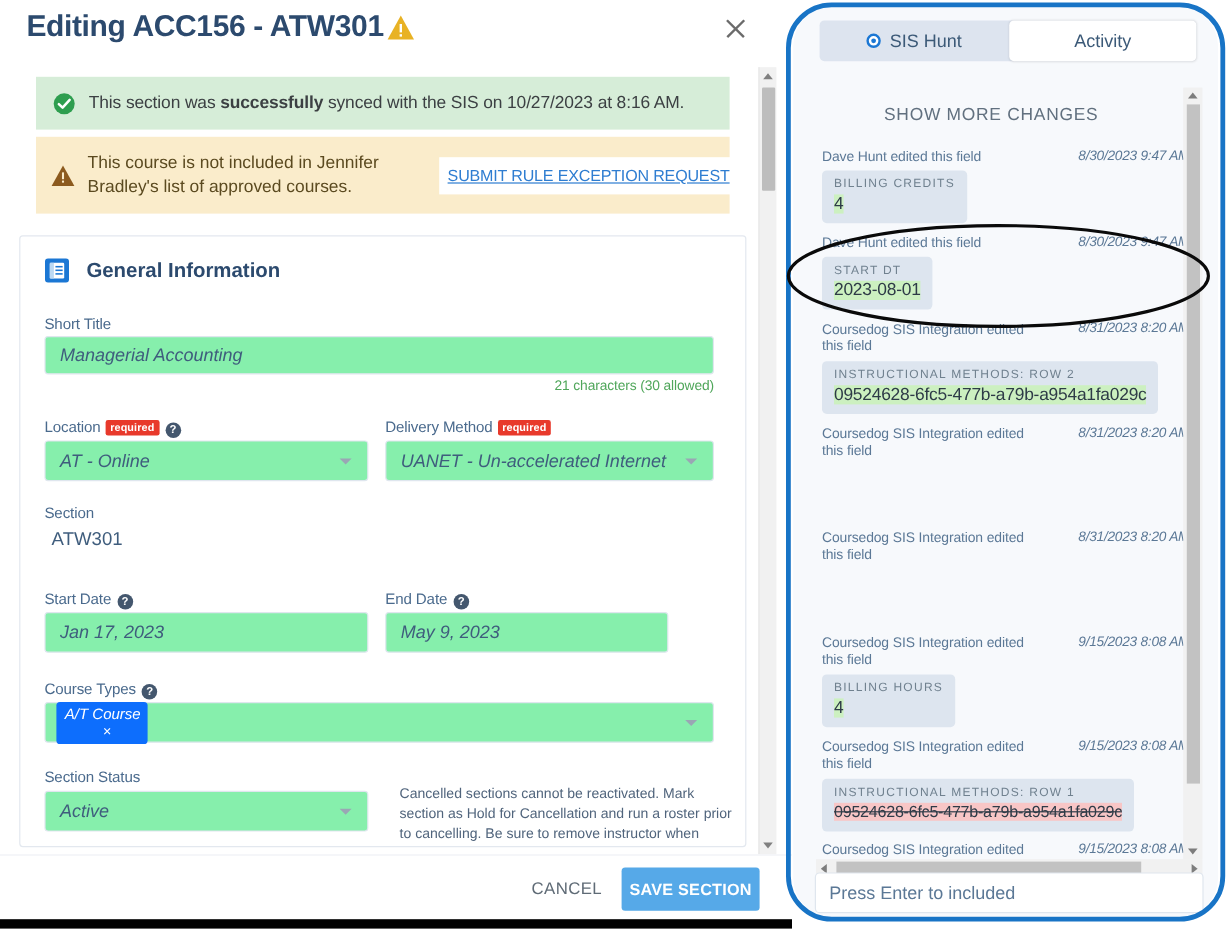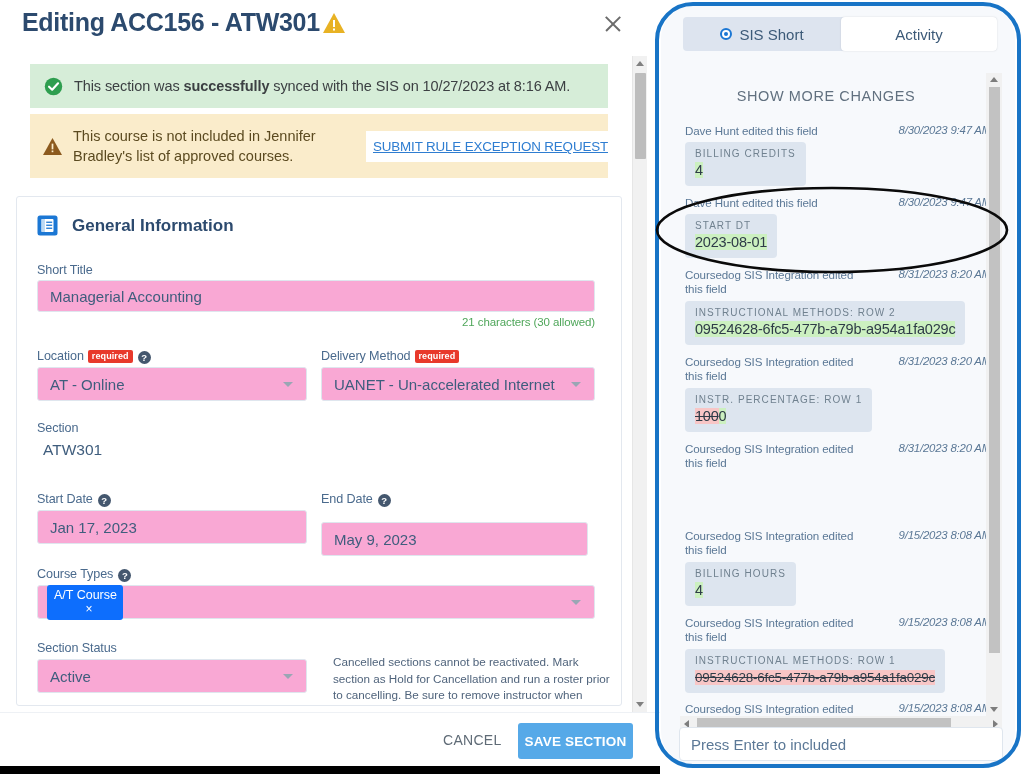--- a/index.html
+++ b/index.html
@@ -92,24 +92,25 @@
     border-radius: 2px; vertical-align: 1px; margin-left: 4px;
     letter-spacing: 0.1px;
   }
   .help-icon {
     display: inline-block; width: 13px; height: 13px; border-radius: 50%;
     background: #44576e; color: #fff; font-size: 9.5px; font-weight: bold;
     text-align: center; line-height: 13px; margin-left: 5px; vertical-align: -1px;
     cursor: pointer;
   }
   .inp {
-    position: absolute; background: #f9a8d4; border: 1px solid #dfe6ee;
+    position: absolute; background: #86efac; border: 1px solid #dfe6ee;
     border-radius: 3px; font-size: 15px; color: #3f5d7d;
     padding: 0 0 0 12px; display: flex; align-items: center;
     font-family: "Liberation Sans", sans-serif;
+    font-style: italic;
   }
   .inp-note {
     position: absolute; font-size: 11.5px; color: #4fa65a; text-align: right;
     letter-spacing: -0.1px;
   }
   .caret {
     position: absolute; right: 13px; top: 50%; margin-top: -2px;
     width: 0; height: 0; border-left: 5px solid transparent;
     border-right: 5px solid transparent; border-top: 5px solid #9aa6b4;
   }
@@ -351,21 +352,21 @@
       <div class="plain-val" style="left:26px; top:244px;">ATW301</div>
 
       <div class="fld-label norm" style="left:20px; top:295px;">
         <span>Start Date</span><span class="help-icon">?</span>
       </div>
       <div class="inp" style="left:20px; top:313px; width:270px; height:34px;">Jan 17, 2023</div>
 
       <div class="fld-label norm" style="left:304px; top:295px;">
         <span>End Date</span><span class="help-icon">?</span>
       </div>
-      <div class="inp" style="left:304px; top:325px; width:267px; height:34px;">May 9, 2023</div>
+      <div class="inp" style="left:304px; top:313px; width:236px; height:34px;">May 9, 2023</div>
 
       <div class="fld-label norm" style="left:20px; top:370px;">
         <span>Course Types</span><span class="help-icon">?</span>
       </div>
       <div class="inp" style="left:20px; top:388px; width:558px; height:34px; padding-left:6px;">
         <span class="chip">
           <span>A/T Course</span>
           <span class="chip-x">×</span>
         </span>
         <span class="caret"></span>
@@ -390,21 +391,21 @@
       <button class="save-btn">SAVE SECTION</button>
     </div>
     <div class="modal-bottom-edge"></div>
   </div>
 
   <div class="rpanel">
 
     <div class="tabs">
       <div class="tab tab-sis">
         <span class="radio-dot"></span>
-        <span>SIS Short</span>
+        <span>SIS Hunt</span>
       </div>
       <div class="tab tab-act">
         <span>Activity</span>
       </div>
     </div>
 
     <div class="show-more">SHOW MORE CHANGES</div>
 
     <div class="feed">
 
@@ -438,24 +439,20 @@
         <div class="fchange">
           <span class="fkey">INSTRUCTIONAL METHODS: ROW 2</span>
           <span class="fval v-add">09524628-6fc5-477b-a79b-a954a1fa029c</span>
         </div>
       </div>
 
       <div class="fitem" style="top:231px;">
         <div class="fhead">
           <span class="fauthor">Coursedog SIS Integration edited this field</span>
           <span class="ftime">8/31/2023 8:20 AM</span>
-        </div>
-        <div class="fchange">
-          <span class="fkey">INSTR. PERCENTAGE: ROW 1</span>
-          <span class="fval v-del">100</span><span class="fval v-add">0</span>
         </div>
       </div>
 
       <div class="fitem" style="top:318px;">
         <div class="fhead">
           <span class="fauthor">Coursedog SIS Integration edited this field</span>
           <span class="ftime">8/31/2023 8:20 AM</span>
         </div>
       </div>
 

